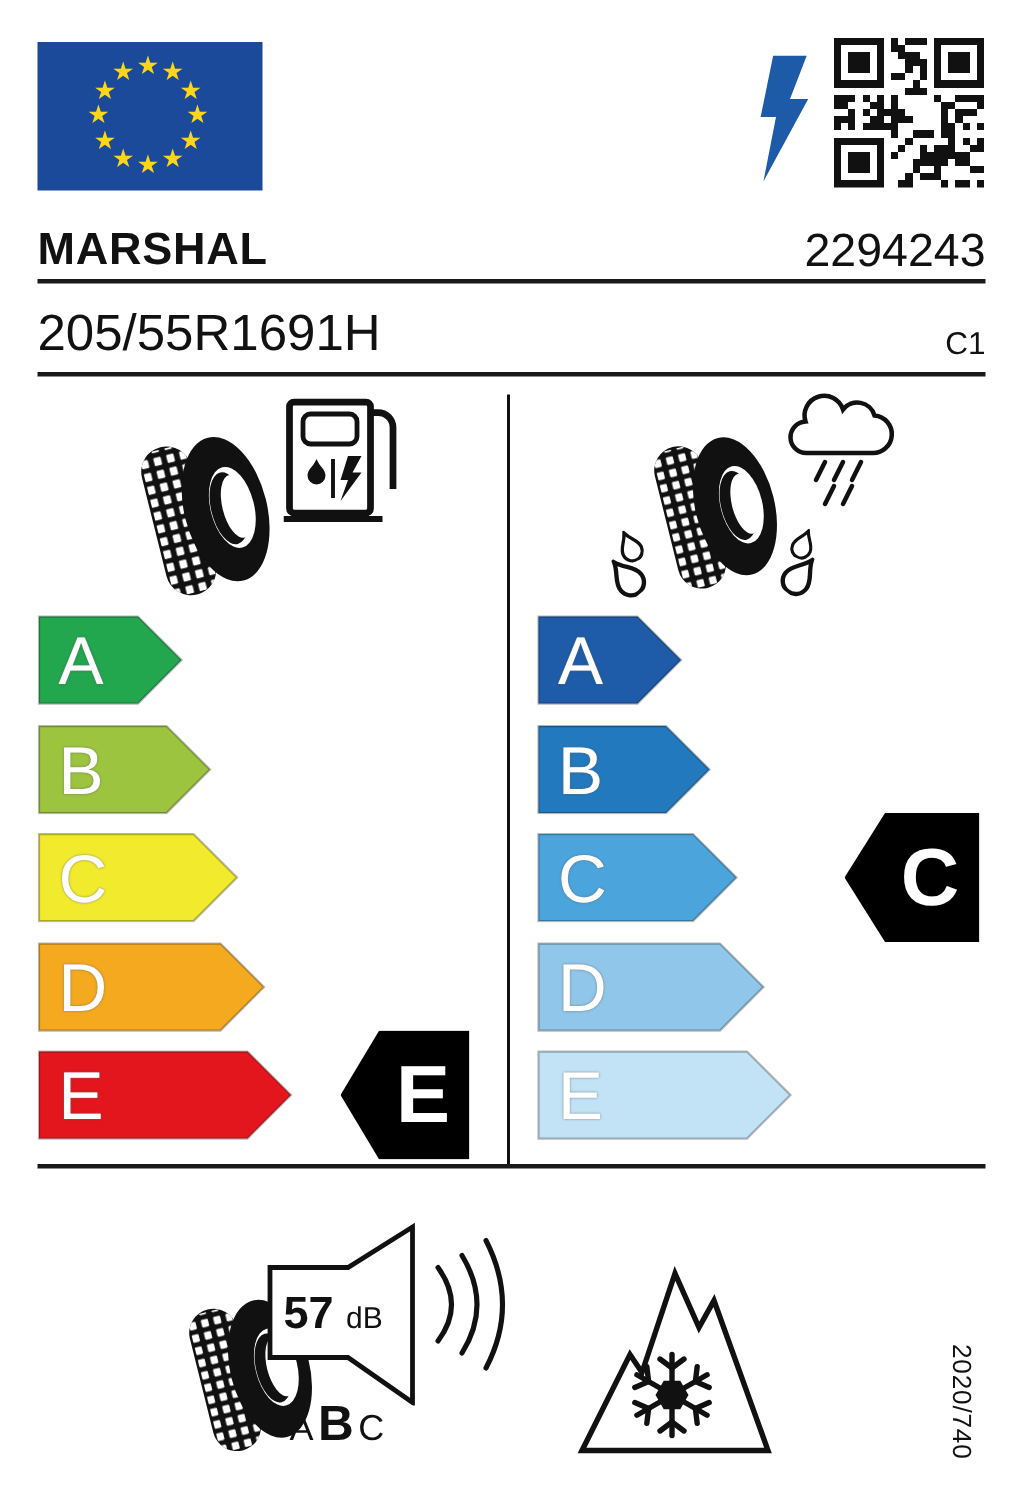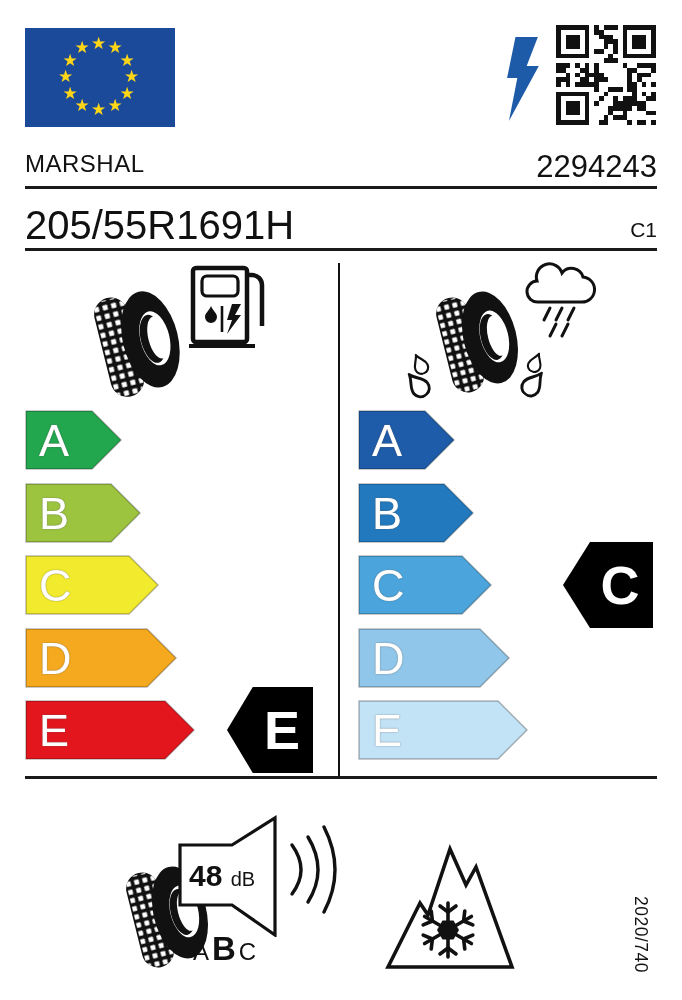--- a/index.html
+++ b/index.html
@@ -9,26 +9,26 @@
 
   
   .eu-flag{left:25px;top:28px;width:150px;height:99px;background:#1B4A9B;}
   .star{position:absolute;font-size:17px;color:#FFD617;line-height:1;}
   .energ{left:184px;top:30px;width:330px;height:100px;}
   .energ span{display:inline-block;font-size:103px;line-height:95px;font-weight:700;
               color:#1D5BA9;letter-spacing:-3px;transform:scaleX(.84);transform-origin:0 0;}
   .bolt{left:501px;top:37px;}
   .qr{left:556px;top:25px;width:100px;height:100px;}
 
-  .brand-name{left:25px;top:150px;font-size:24px;font-weight:400;letter-spacing:.5px;}
+  .brand-name{left:25px;top:150px;font-size:30px;font-weight:700;letter-spacing:.5px;}
   .supplier-no{right:25px;top:149px;font-size:31px;font-weight:400;}
   .rule{left:25px;width:632px;height:0;border-top:3px solid #1a1a1a;}
   .rule1{top:186px;} .rule2{top:248px;} .rule3{top:776px;}
 
-  .size-text{left:25px;top:203px;font-size:40px;font-weight:400;text-align:center;}
+  .size-text{left:25px;top:203px;font-size:34px;font-weight:400;text-align:center;}
   .class-text{right:25px;top:218px;font-size:21px;font-weight:400;}
 
   
   .divider{left:338px;top:263px;width:2px;height:513px;background:#111;}
   svg{display:block;}
   .outline{fill:#fff;stroke:#111;}
 
   
   .scale{display:flex;flex-direction:column;gap:12.5px;}
   .scale-left{left:25px;top:410px;}
@@ -356,21 +356,21 @@
 
   <div class="abs rule rule3"></div>
 
   <svg class="abs" style="left:126px;top:858px" width="88" height="114" viewBox="0 0 120 140">
       <use href="#tyreicon"></use>
     </svg>
   <svg class="abs" style="left:178px;top:815px" width="100" height="122" viewBox="0 0 100 122">
     <polygon points="2,30 54,30 97,3 97,120 54,90 2,90" class="outline" stroke-width="3.2"></polygon>
   </svg>
   <div class="abs db-text">
-    <b>48</b>&nbsp;<span>dB</span>
+    <b>57</b>&nbsp;<span>dB</span>
   </div>
   <svg class="abs" style="left:286px;top:824px" width="58" height="100" viewBox="0 0 58 100">
     <g fill="none" stroke="#111" stroke-width="3.4" stroke-linecap="round">
       <path d="M6,21 Q24,46 6,70"></path>
       <path d="M22,13 Q42,46 22,78"></path>
       <path d="M38,3 Q60,46 38,88"></path>
     </g>
   </svg>
   <div class="abs noise-abc">
     <span class="na">A</span>

